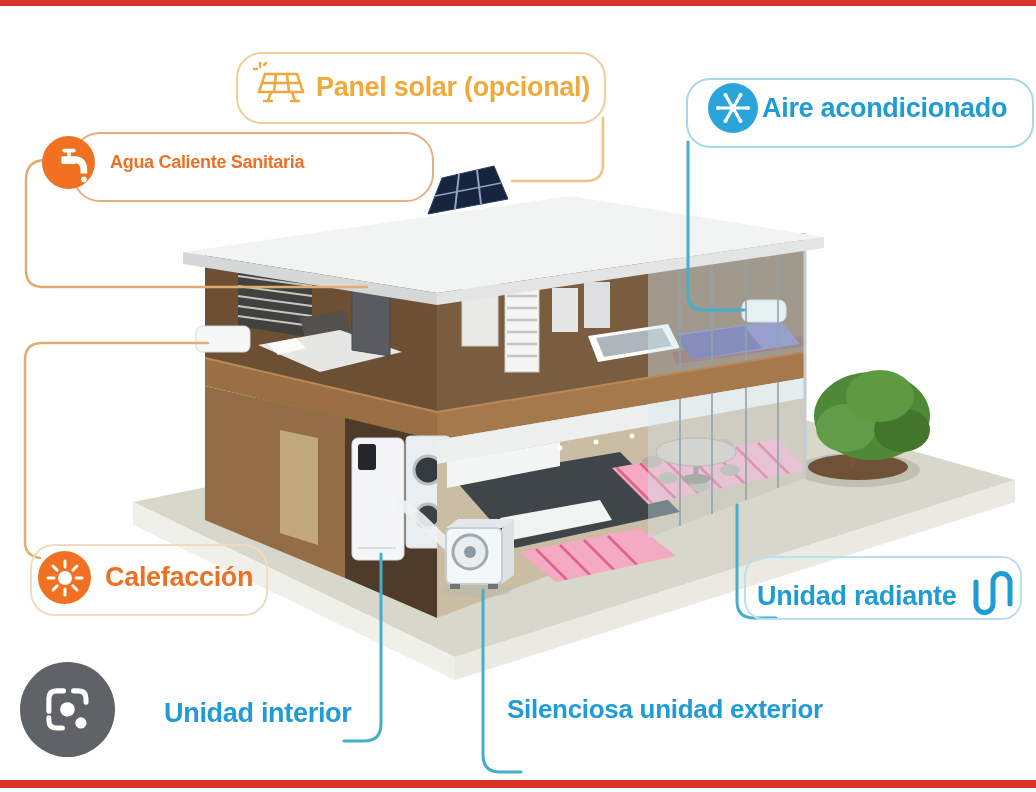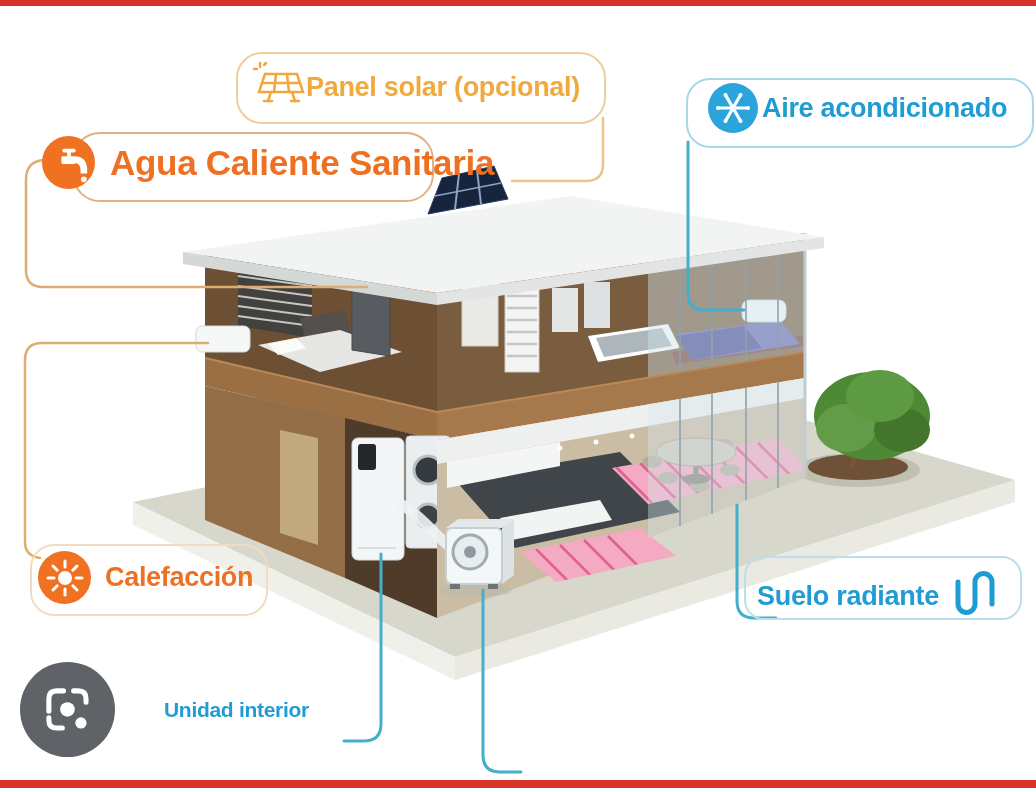--- a/index.html
+++ b/index.html
@@ -229,21 +229,21 @@
     <path d="M483 590 V755 Q483 772 500 772 H521" stroke="#45AECB" stroke-width="3"></path>
   </g>
 </svg>
 
 <div class="bubble" style="left:236px;top:52px;width:366px;height:68px;border:2px solid #EFCE9A;border-radius:26px;"></div>
 <div class="bubble" style="left:72px;top:132px;width:358px;height:66px;border:2px solid #E2B183;border-radius:28px;"></div>
 <div class="bubble" style="left:686px;top:78px;width:344px;height:66px;border:2px solid #A9D7EA;border-radius:24px;"></div>
 <div class="bubble" style="left:744px;top:556px;width:274px;height:60px;border:2px solid #BCDFEE;border-radius:20px;"></div>
 <div class="bubble" style="left:30px;top:544px;width:234px;height:68px;border:2px solid #F0DCC0;border-radius:24px;"></div>
 
-<div class="lbl" style="left:252px;top:60px;font-size:27px;">
+<div class="lbl" style="left:252px;top:60px;gap:10px;font-size:27px;">
   <span>
     <svg width="54" height="48" viewBox="0 0 54 48" fill="none" stroke="#F0A83C" stroke-width="2.5" stroke-linecap="round">
       <polygon points="13,14 45,14 51,32 7,32"></polygon>
       <line x1="24" y1="14" x2="22" y2="32"></line>
         <line x1="35" y1="14" x2="37" y2="32"></line>
       <line x1="10" y1="23" x2="48" y2="23"></line>
       <line x1="19" y1="32" x2="16" y2="41"></line>
         <line x1="40" y1="32" x2="43" y2="41"></line>
       <line x1="12" y1="41" x2="20" y2="41"></line>
         <line x1="39" y1="41" x2="47" y2="41"></line>
@@ -268,21 +268,21 @@
           <circle cx="16.5" cy="11" r="2"></circle>
         <circle cx="16.5" cy="37" r="2"></circle>
           <circle cx="31.5" cy="11" r="2"></circle>
         <circle cx="24" cy="24" r="2.6"></circle>
       </g>
     </svg>
   </span>
   <span class="txt" style="color: rgb(31, 156, 212);">Aire acondicionado</span>
 </div>
 
-<div class="lbl" style="left:42px;top:136px;gap:15px;font-size:35px;">
+<div class="lbl" style="left:42px;top:136px;gap:15px;font-size:18px;">
   <span class="circ" style="width:53px;height:53px;background:#F07122;">
     <svg width="46" height="46" viewBox="0 0 48 48">
       <g stroke="#FFFFFF" stroke-width="4" stroke-linecap="round" fill="none">
         <line x1="19" y1="11" x2="29" y2="11"></line>
           <line x1="24" y1="11" x2="24" y2="17"></line>
       </g>
       <rect x="16" y="17" width="15" height="8" fill="#FFFFFF" rx="1.5"></rect>
       <path d="M30 17 C40 17 43 24 43 31 L43 35 L36 35 L36 31 C36 26 33 24 29 24 Z" fill="#FFFFFF"></path>
       <circle cx="39.5" cy="41" r="3" fill="#FFFFFF"></circle>
     </svg>
@@ -303,33 +303,34 @@
           <line x1="16.2" y1="16.2" x2="12" y2="12"></line>
         <line x1="24" y1="13" x2="24" y2="7"></line>
           <line x1="31.8" y1="16.2" x2="36" y2="12"></line>
       </g>
     </svg>
   </span>
   <span class="txt" style="color: rgb(238, 112, 35);">Calefacción</span>
 </div>
 
 <div class="lbl" style="left:757px;top:570px;gap:14px;font-size:27px;">
-  <span class="txt" style="color: rgb(31, 156, 212);">Suelo radiante</span>
+  <span class="txt" style="color: rgb(31, 156, 212);">Unidad radiante</span>
   <span>
     <svg width="48" height="46" viewBox="0 0 48 46" fill="none" stroke="#1F9CD4" stroke-width="5" stroke-linecap="round">
       <path d="M5 12 V34 A8.5 8.5 0 0 0 22 34 V12 A8.5 8.5 0 0 1 39 12 V34"></path>
     </svg>
   </span>
 </div>
 
-<div class="lbl" style="left:164px;top:698px;font-size:21px;">
+<div class="lbl" style="left:164px;top:698px;font-size:27px;">
   <span class="txt" style="color: rgb(31, 156, 212);">Unidad interior</span>
 </div>
 
 <div class="stack" style="position:absolute;z-index:3;left:497px;top:691px;width:336px;font-size:26px;letter-spacing:-0.3px;">
+  <span style="display: block; color: rgb(31, 156, 212);">Silenciosa unidad exterior</span>
 </div>
 
 <button id="lens-btn">
   <span style="display:flex;">
     <svg width="54" height="54" viewBox="0 0 96 96" fill="none">
       <g stroke="#FFFFFF" stroke-width="9" stroke-linecap="round">
         <path d="M40 14 H28 Q14 14 14 28 V50"></path>
         <path d="M58 14 H66 Q80 14 80 28 V34"></path>
         <path d="M14 62 V66 Q14 80 28 80 H38"></path>
       </g>

